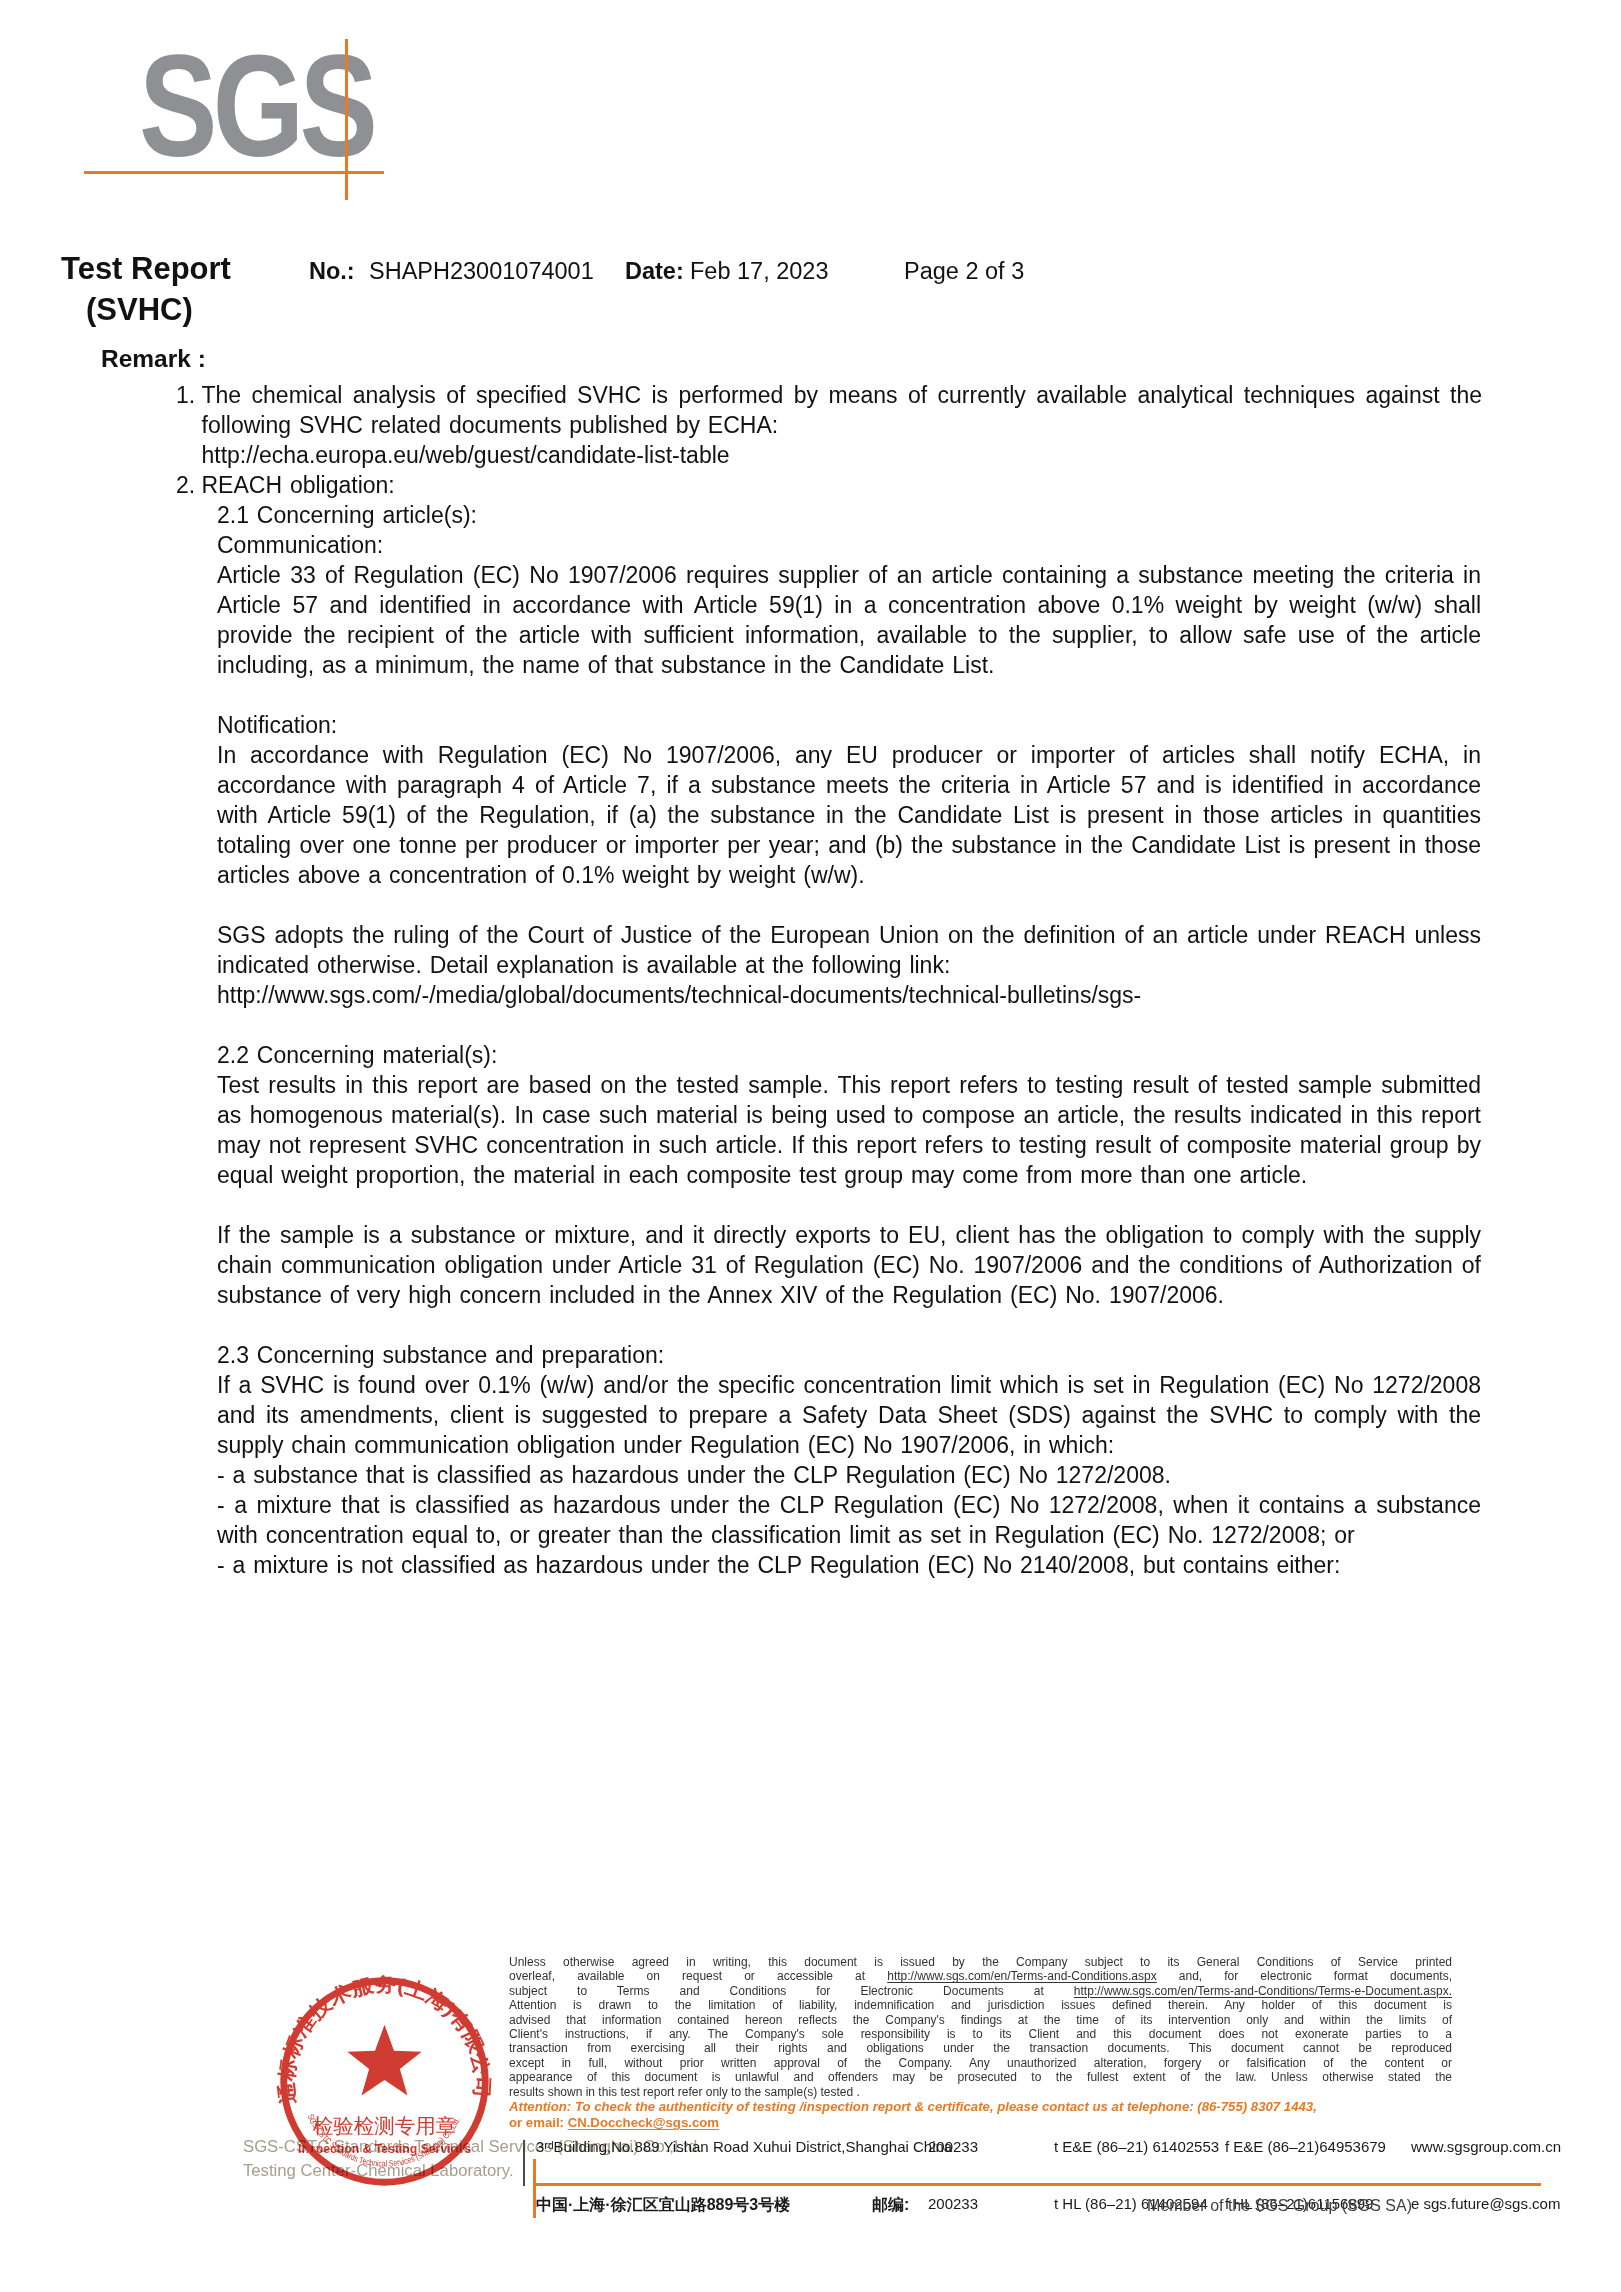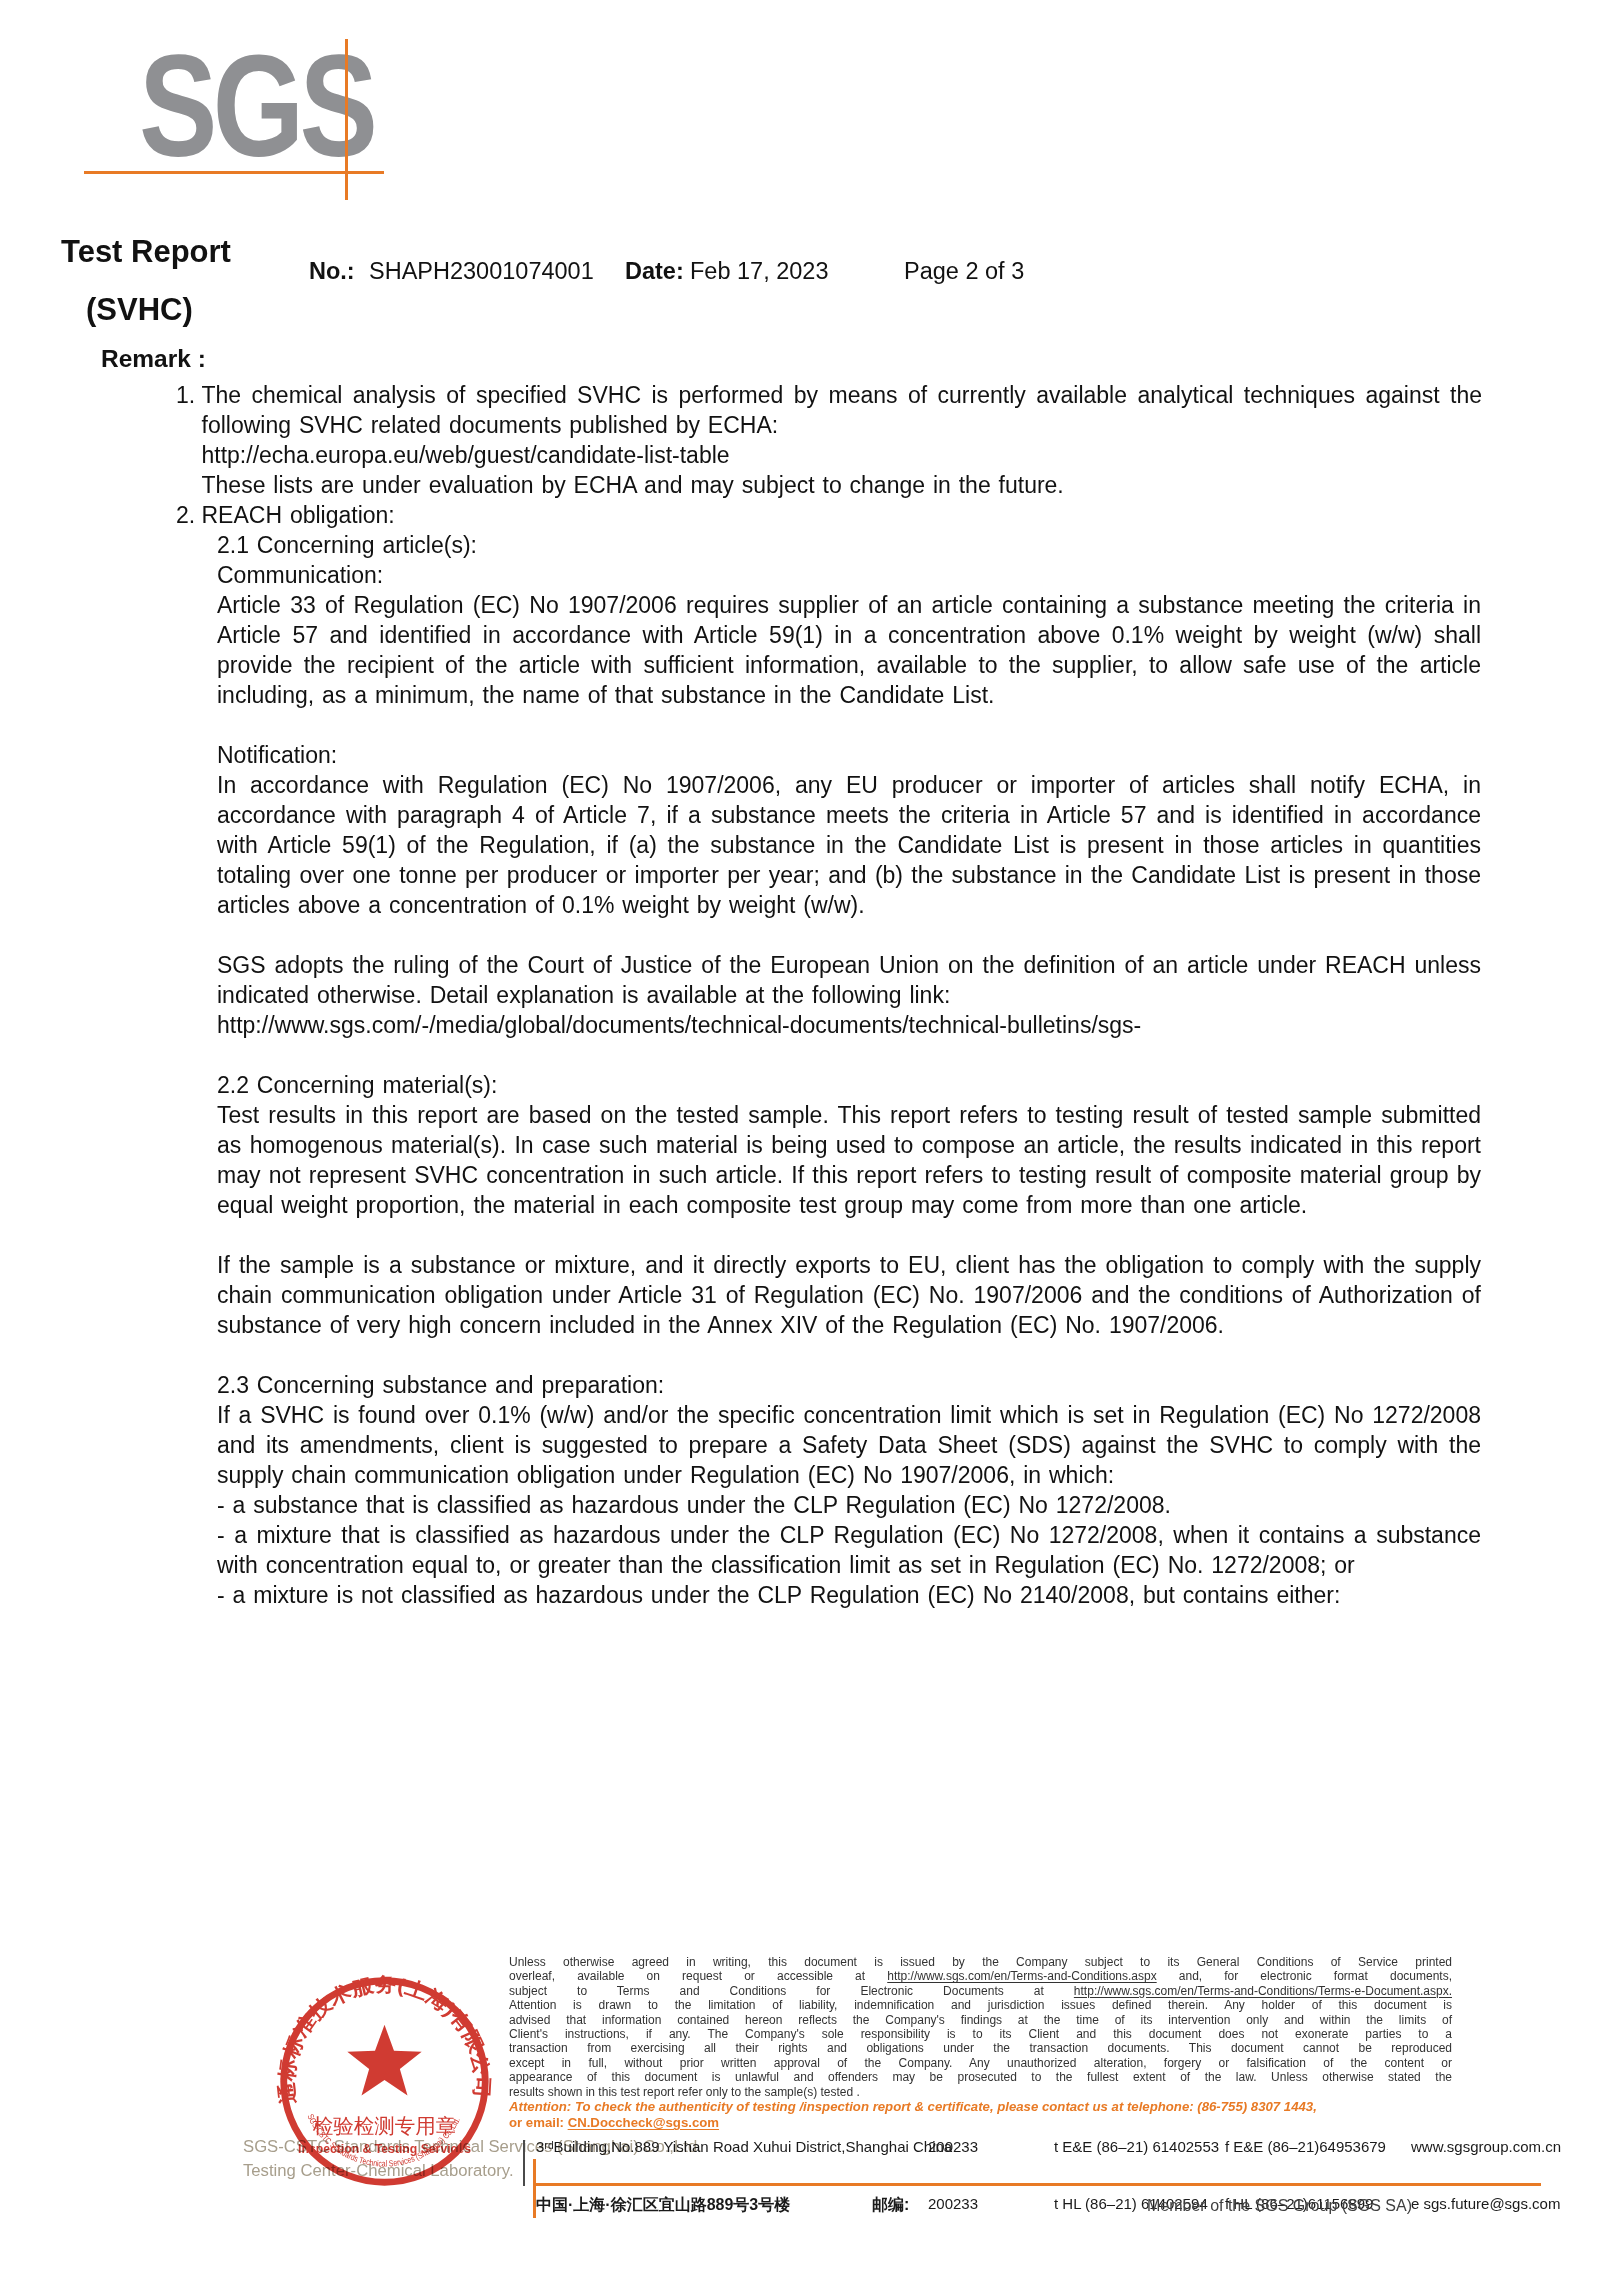--- a/index.html
+++ b/index.html
@@ -18,21 +18,21 @@
   }
   
   .logo-text{
     position:absolute;left:139px;top:39px;font-size:147px;font-weight:bold;
     color:var(--logo-gray);line-height:137px;letter-spacing:-5.9px;
     transform:scaleX(.80) scaleY(.98);transform-origin:left top;
   }
   .logo-underline{position:absolute;left:84px;top:171px;width:300px;height:2.9px;background:var(--orange);}
   .logo-vline{position:absolute;left:345px;top:39px;width:2.9px;height:161px;background:var(--orange);}
   
-  .title1{position:absolute;left:61px;top:234px;font-size:31px;font-weight:bold;}
+  .title1{position:absolute;left:61px;top:251px;font-size:31px;font-weight:bold;}
   .title2{position:absolute;left:86px;top:292px;font-size:31px;font-weight:bold;}
   .meta{position:absolute;top:258px;font-size:23.5px;white-space:nowrap;}
   .m-no-label{left:309px;font-weight:bold;}
   .m-no-value{left:369px;}
   .m-date-label{left:625px;font-weight:bold;}
   .m-date-value{left:690px;}
   .m-page{left:904px;}
   
   .remark-heading{position:absolute;left:101px;top:345px;font-size:24.5px;font-weight:bold;}
   .content{
@@ -87,21 +87,20 @@
   <div class="meta m-no-label">No.:</div>
   <div class="meta m-no-value">SHAPH23001074001</div>
   <div class="meta m-date-label">Date:</div>
   <div class="meta m-date-value">Feb 17, 2023</div>
   <div class="meta m-page">Page 2 of 3</div>
 
   <div class="remark-heading">Remark :</div>
   <div class="content">
       <div class="line li para"><span class="num">1.</span><span>The chemical analysis of specified SVHC is performed by means of currently available analytical techniques against the following SVHC related documents published by ECHA:</span></div>
       <div class="line li">http://echa.europa.eu/web/guest/candidate-list-table</div>
-      <div class="line li">These lists are under evaluation by ECHA and may subject to change in the future.</div>
       <div class="line li"><span class="num">2.</span><span>REACH obligation:</span></div>
       <div class="line indent1">2.1 Concerning article(s):</div>
       <div class="line indent1">Communication:</div>
       <div class="para indent1">Article 33 of Regulation (EC) No 1907/2006 requires supplier of an article containing a substance meeting the criteria in Article 57 and identified in accordance with Article 59(1) in a concentration above 0.1% weight by weight (w/w) shall provide the recipient of the article with sufficient information, available to the supplier, to allow safe use of the article including, as a minimum, the name of that substance in the Candidate List.</div>
       <div class="gap"></div>
       <div class="line indent1">Notification:</div>
       <div class="para indent1">In accordance with Regulation (EC) No 1907/2006, any EU producer or importer of articles shall notify ECHA, in accordance with paragraph 4 of Article 7, if a substance meets the criteria in Article 57 and is identified in accordance with Article 59(1) of the Regulation, if (a) the substance in the Candidate List is present in those articles in quantities totaling over one tonne per producer or importer per year; and (b) the substance in the Candidate List is present in those articles above a concentration of 0.1% weight by weight (w/w).</div>
       <div class="gap"></div>
       <div class="para indent1">SGS adopts the ruling of the Court of Justice of the European Union on the definition of an article under REACH unless indicated otherwise. Detail explanation is available at the following link:</div>
       <div class="line indent1">http://www.sgs.com/-/media/global/documents/technical-documents/technical-bulletins/sgs-</div>

